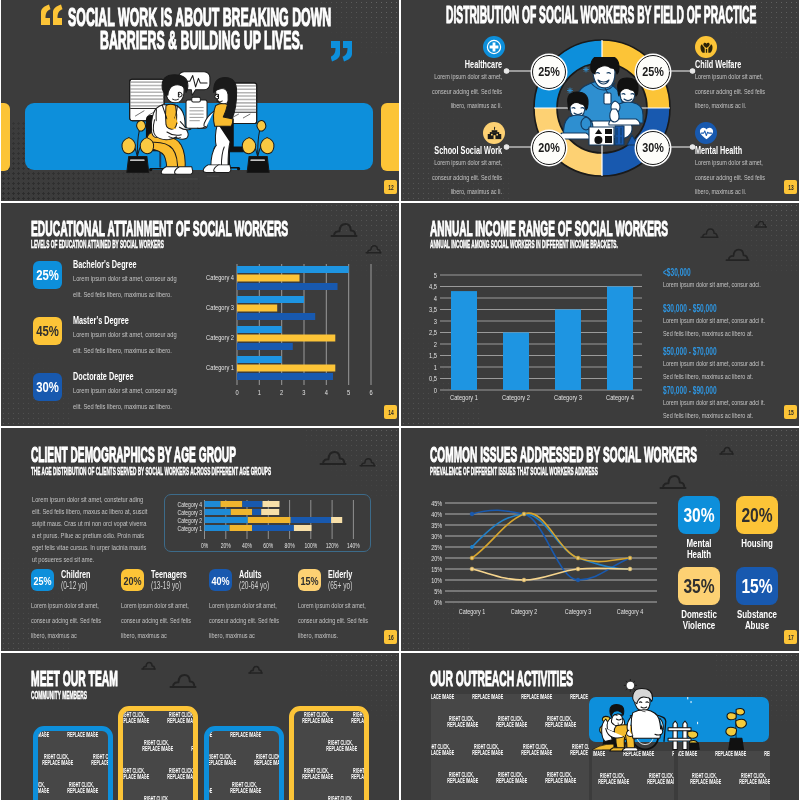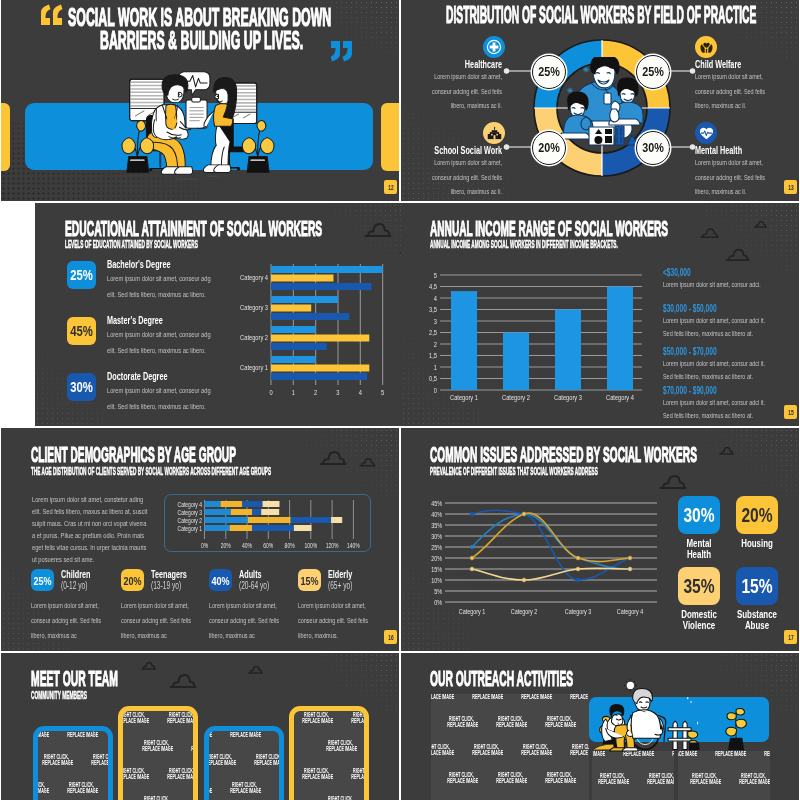--- a/index.html
+++ b/index.html
@@ -2,21 +2,21 @@
 <html><head>
 <meta charset="utf-8">
 <style>
   html,body{margin:0;padding:0;background:#fff;}
   body{width:800px;height:800px;overflow:hidden;font-family:"Liberation Sans",sans-serif;
        -webkit-font-smoothing:antialiased;}
   .grid{position:relative;width:800px;height:800px;background:#fff;}
   .slide{position:absolute;background:#3c3c3c;overflow:hidden;}
   .s1{left:1px;top:0;width:398px;height:201px;}
   .s2{left:401px;top:0;width:398px;height:201px;}
-  .s3{left:1px;top:203px;width:398px;height:223px;margin-left:34px;}
+  .s3{left:1px;top:203px;width:398px;height:223px;}
   .s4{left:401px;top:203px;width:398px;height:223px;}
   .s5{left:1px;top:428px;width:398px;height:223px;}
   .s6{left:401px;top:428px;width:398px;height:223px;}
   .s7{left:1px;top:653px;width:398px;height:147px;}
   .s8{left:401px;top:653px;width:398px;height:147px;}
 
   
   .hdr{font-family:"Liberation Sans",sans-serif;font-weight:bold;color:#fff;
        text-transform:uppercase;letter-spacing:0px;
        transform:scaleX(0.495);transform-origin:left top;white-space:nowrap;

